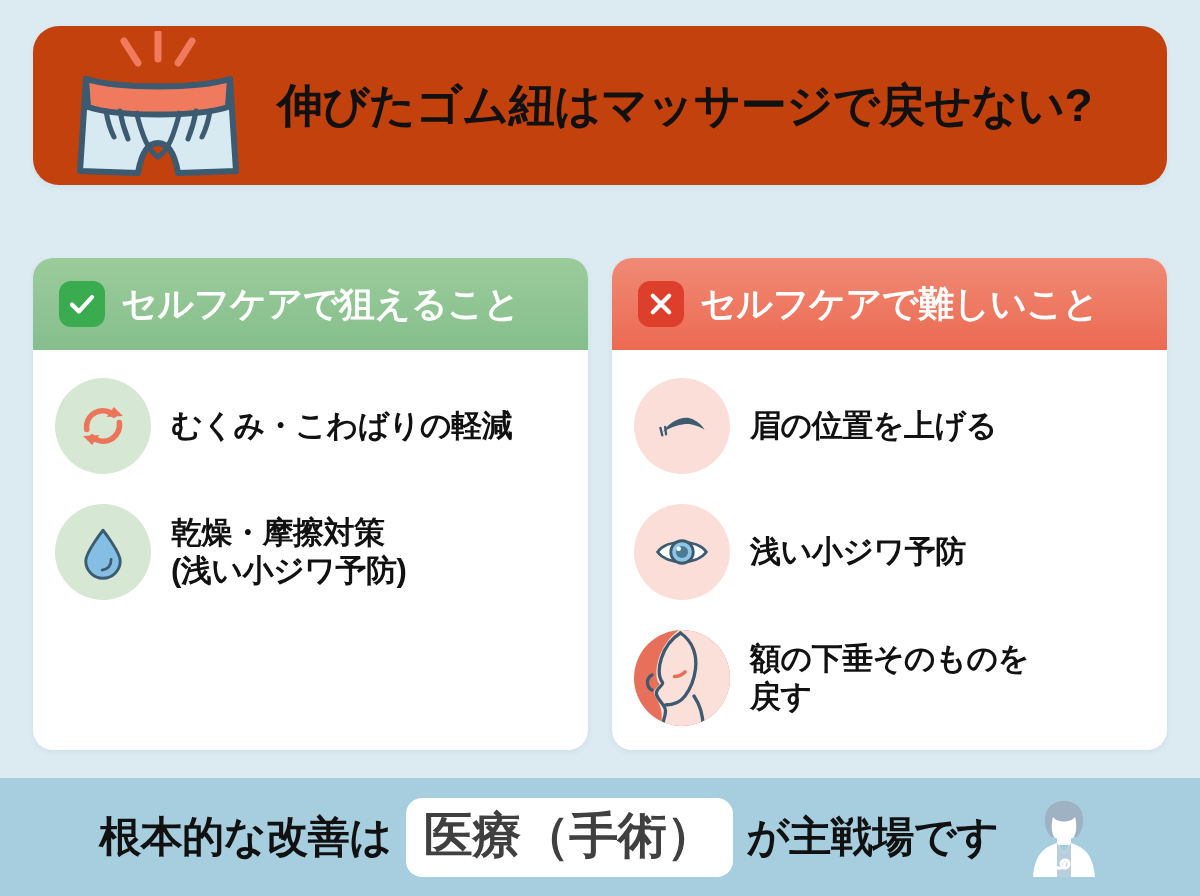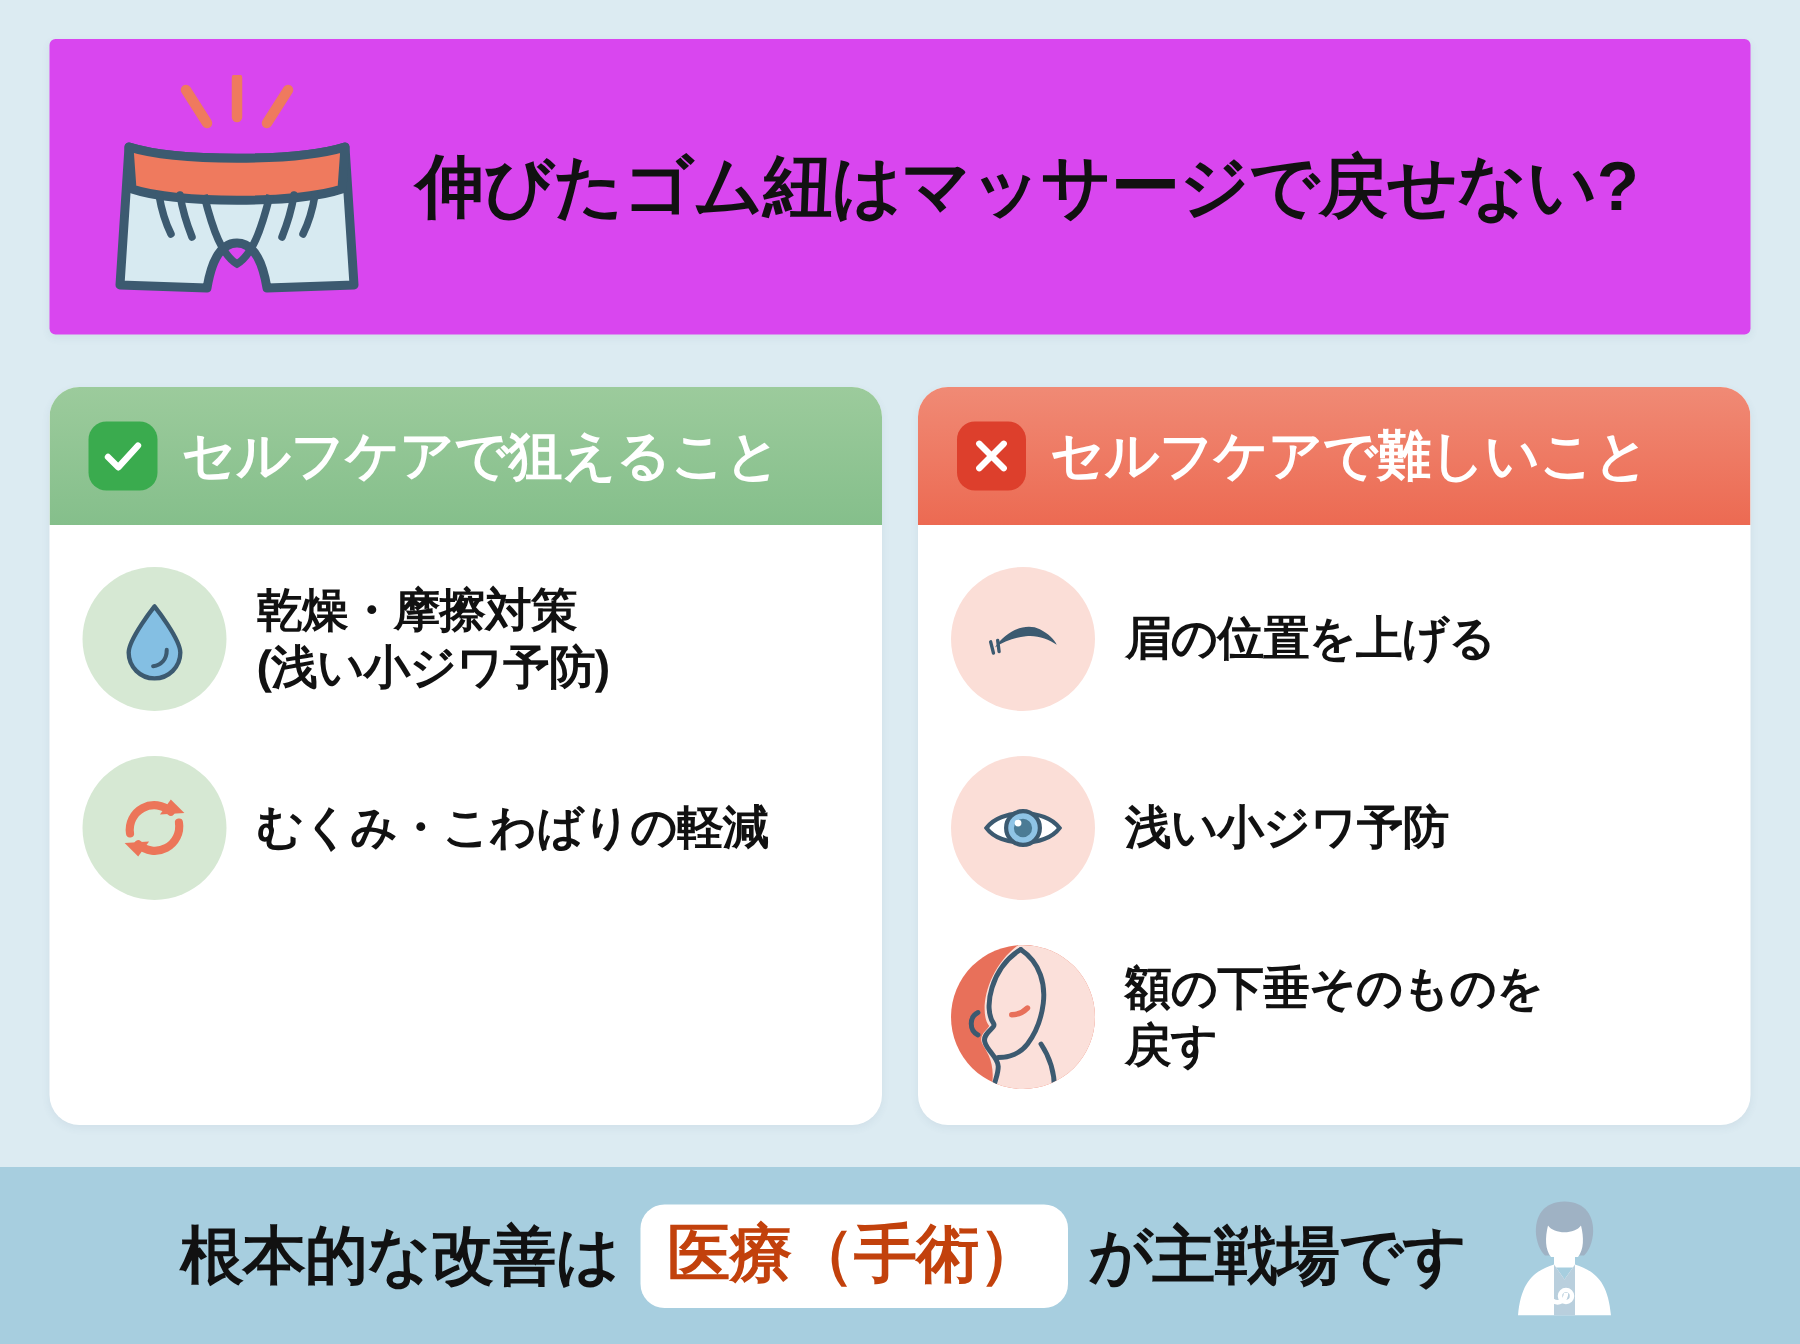--- a/index.html
+++ b/index.html
@@ -7,22 +7,22 @@
     width:1200px;height:896px;
     background:#dcebf2;
     font-family:"Liberation Sans","DejaVu Sans",sans-serif;
     overflow:hidden;
     position:relative;
   }
   .page{position:absolute;inset:0;}
 
   
   .title-card{
-    position:absolute;left:33px;top:26px;width:1134px;height:197px;
-    background:#d946ef;border-radius:4px;
+    position:absolute;left:33px;top:26px;width:1134px;height:159px;
+    background:#c2410c;border-radius:26px;
     box-shadow:0 2px 6px rgba(60,90,110,.07);
     display:flex;align-items:center;
   }
   .title-illus{width:230px;height:170px;margin-left:10px;flex:0 0 auto;
     display:flex;align-items:center;justify-content:center;}
   .title-text{
     font-size:46px;font-weight:800;color:#111;letter-spacing:-.5px;
     white-space:nowrap;margin-left:4px;
   }
 
@@ -67,21 +67,21 @@
     position:absolute;left:0;right:0;bottom:0;height:118px;
     background:#a7cedf;
     display:flex;align-items:center;justify-content:center;gap:18px;
   }
   .banner-text{
     font-size:42px;font-weight:800;color:#111;letter-spacing:-.5px;
     display:flex;align-items:center;gap:14px;white-space:nowrap;
   }
   .pill{
     background:#ffffff;border-radius:16px;padding:5px 18px 8px 18px;
-    color:#c2410c;font-weight:800;font-size:42px;
+    color:#404040;font-weight:800;font-size:49px;
   }
   .doctor{width:74px;height:80px;flex:0 0 auto;margin-left:10px;}
 </style>
 </head>
 <body>
 
 <div class="page">
 
   <div class="title-card">
     <div class="title-illus">
@@ -114,40 +114,40 @@
             <path d="M4 12.5 L9.5 18 L20 6.5" fill="none" stroke="#fff" stroke-width="3.4" stroke-linecap="round" stroke-linejoin="round"></path>
           </svg>
         </span>
         <span>セルフケアで狙えること</span>
       </div>
       <div class="card-body">
 
         <div class="row">
           <span class="row-icon ic-good">
             <svg viewBox="0 0 64 64" width="58" height="58" aria-hidden="true">
-              <path d="M32 8 C32 8 13 32 13 42 A19 19 0 0 0 51 42 C51 32 32 8 32 8 Z" fill="#84bfe3" stroke="#3c5a70" stroke-width="3.2" stroke-linejoin="round"></path>
-              <path d="M41 40 C41 47 37 51 31 52" fill="none" stroke="#3c5a70" stroke-width="3" stroke-linecap="round"></path>
-            </svg>
-          </span>
-          <span class="row-label">乾燥・摩擦対策
-(浅い小ジワ予防)</span>
-        </div>
-
-        <div class="row">
-          <span class="row-icon ic-good">
-            <svg viewBox="0 0 64 64" width="58" height="58" aria-hidden="true">
               <g fill="none" stroke="#ec7559" stroke-width="6" stroke-linecap="round">
                 <path d="M14 36 A18 18 0 0 1 44 20"></path>
                 <path d="M50 28 A18 18 0 0 1 20 44"></path>
               </g>
               <polygon points="44,11 54,21 36,22" fill="#ec7559"></polygon>
               <polygon points="20,53 10,43 28,42" fill="#ec7559"></polygon>
             </svg>
           </span>
           <span class="row-label">むくみ・こわばりの軽減</span>
+        </div>
+
+        <div class="row">
+          <span class="row-icon ic-good">
+            <svg viewBox="0 0 64 64" width="58" height="58" aria-hidden="true">
+              <path d="M32 8 C32 8 13 32 13 42 A19 19 0 0 0 51 42 C51 32 32 8 32 8 Z" fill="#84bfe3" stroke="#3c5a70" stroke-width="3.2" stroke-linejoin="round"></path>
+              <path d="M41 40 C41 47 37 51 31 52" fill="none" stroke="#3c5a70" stroke-width="3" stroke-linecap="round"></path>
+            </svg>
+          </span>
+          <span class="row-label">乾燥・摩擦対策
+(浅い小ジワ予防)</span>
         </div>
 
 
       </div>
     </div>
 
     <div class="card">
       <div class="card-head head-bad">
         <span class="badge badge-bad">
           <svg viewBox="0 0 24 24" width="28" height="28" aria-hidden="true">

